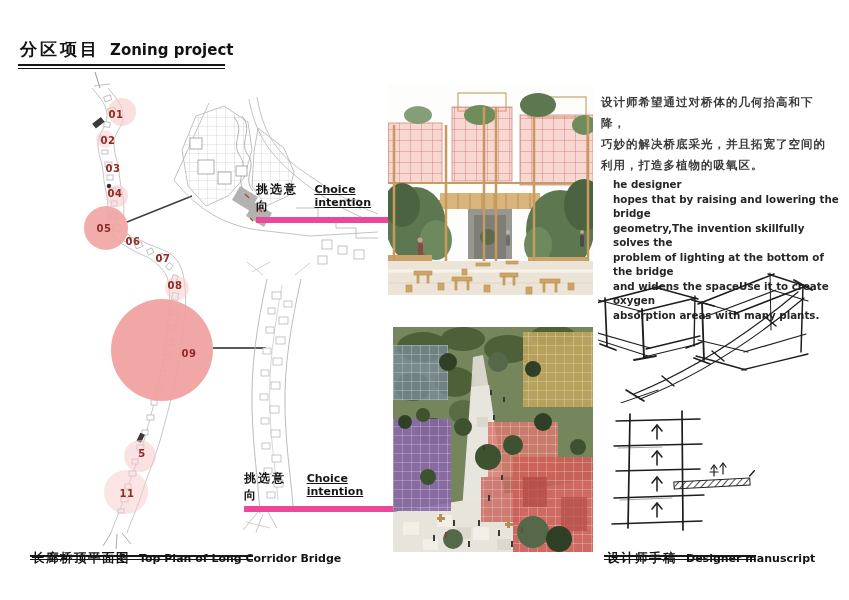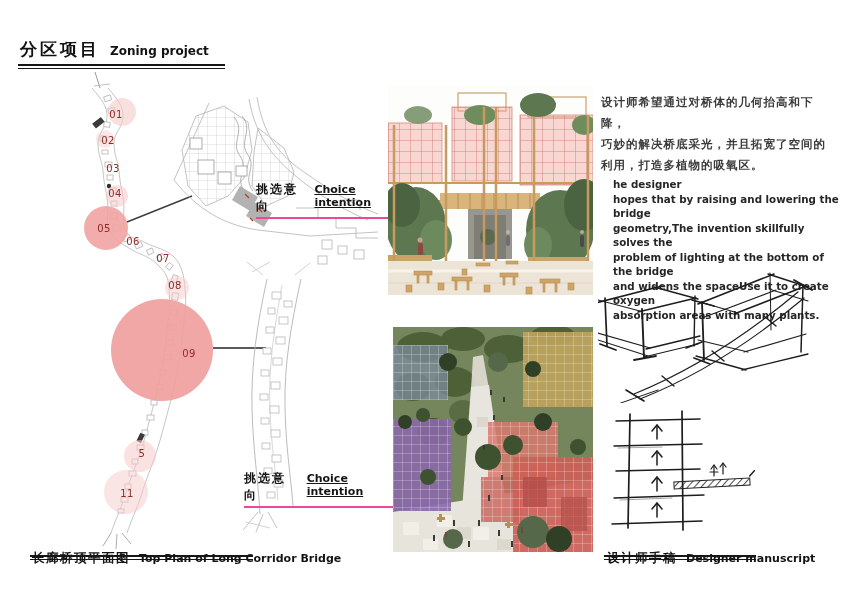--- a/index.html
+++ b/index.html
@@ -3,40 +3,40 @@
 <meta charset="utf-8">
 <style>
   html,body { margin:0; padding:0; background:#ffffff; }
   .canvas {
     position:relative; width:849px; height:600px; background:#fff;
     font-family:"DejaVu Sans","Liberation Sans",sans-serif; overflow:hidden;
   }
   
   .title-row { position:absolute; left:20px; top:38px; display:flex; align-items:baseline; gap:10px;text-align:right; }
   .title-zh { font-size:17px; font-weight:bold; letter-spacing:3px; color:#121212; }
-  .title-en { font-size:12px; font-weight:bold; color:#121212; }
+  .title-en { font-size:15px; font-weight:bold; color:#121212; }
   .double-rule { position:absolute; height:2px; border-top:2.5px solid #161616; border-bottom:1px solid #161616; }
   #title-rule { left:18px; top:64px; width:207px; }
   #plan-rule  { left:30px; top:555px; width:223px; }
   #ms-rule    { left:604px; top:555px; width:152px; }
   
   .caption { position:absolute; display:flex; align-items:baseline; gap:9px; color:#141414; }
   #plan-caption { left:32px; top:538px; }
   #ms-caption   { left:607px; top:538px; }
   .cap-zh { font-size:12.5px; font-weight:bold; letter-spacing:1.5px;margin-top:12px; }
   .cap-en { font-size:11px; font-weight:bold; }
   
   .choice-label { position:absolute; display:flex; justify-content:flex-end; align-items:baseline; gap:9px;
-                  border-bottom:2px solid #ec4899; padding-bottom:2px; color:#141414; }
+                  border-bottom:6px solid #ec4899; padding-bottom:2px; color:#141414; }
   #choice-1 { left:256px; top:181px; width:148px; }
   #choice-2 { left:244px; top:470px; width:160px; }
   .choice-zh { font-size:12px; font-weight:bold; letter-spacing:2px; }
   .choice-en { font-size:11px; font-weight:bold;text-decoration:underline; }
   
-  .marker { position:absolute; transform:translate(-50%,-50%); font-size:10px; font-weight:normal;
+  .marker { position:absolute; transform:translate(-50%,-50%); font-size:10px; font-weight:bold;
             color:#8f2b26; letter-spacing:0.5px; }
   
   .desc-zh { position:absolute; left:601px; top:80px; width:230px; font-size:11.5px; font-weight:bold;
              line-height:21px; letter-spacing:1px; color:#3b3b3b; white-space:pre-line; }
   .desc-en { position:absolute; left:601px; top:167px; width:230px; font-size:10.3px; font-weight:bold;
              line-height:14.5px; color:#262626; white-space:pre-line;margin-left:12px; }
   
   .photo { position:absolute; overflow:hidden; }
   #photo1 { left:388px; top:85px;  width:205px; height:210px; }
   #photo2 { left:393px; top:327px; width:200px; height:225px; }

